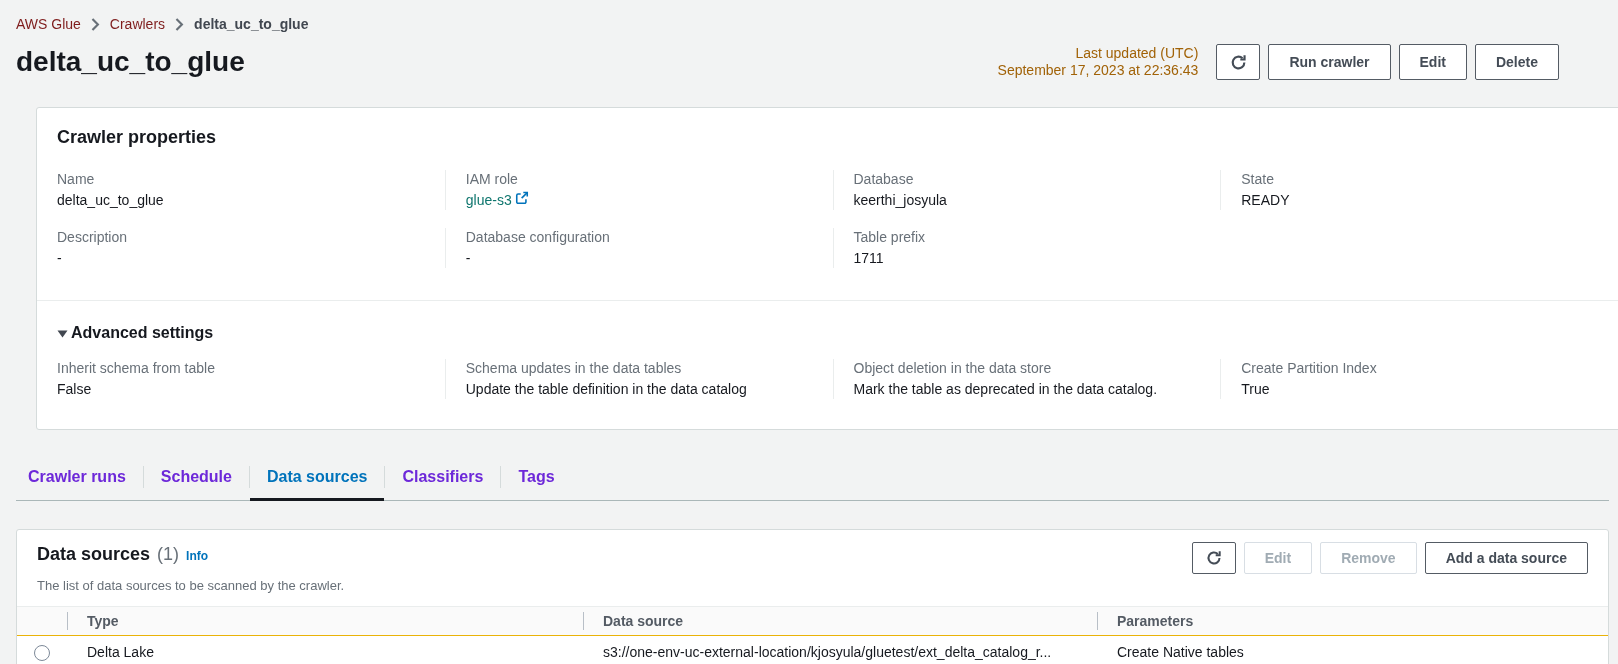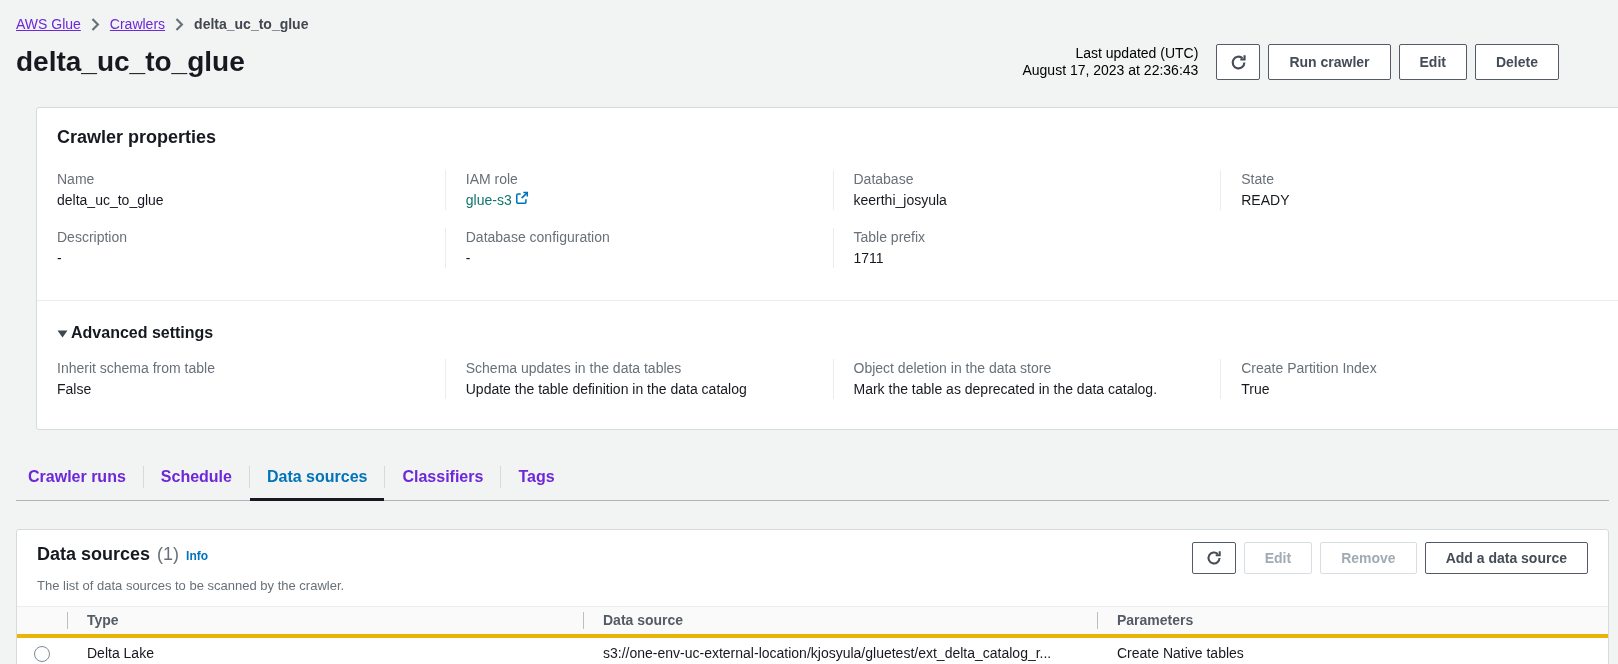--- a/index.html
+++ b/index.html
@@ -12,32 +12,32 @@
     color: #16191f;
     overflow: hidden;
   }
 
   
   .breadcrumb {
     padding: 14px 59px 0 16px;
     display: flex; align-items: center; gap: 10px;
     font-size: 14px; line-height: 20px;
   }
-  .crumb-link { color: #6d28d9; text-decoration: underline; cursor: pointer; }
+  .crumb-link { color: #7f1d1d; cursor: pointer; }
   .crumb-current { color: #414750; font-weight: 700; }
   .crumb-sep { display: inline-flex; align-items: center; }
 
   
   .title-row {
     margin: 10px 59px 0 16px;
     display: flex; justify-content: space-between; align-items: center;
   }
   .page-title { font-size: 28px; font-weight: 600; margin: 0; color: #16191f; }
   .title-actions { display: flex; align-items: center; gap: 8px; }
-  .last-updated { text-align: right; margin-right: 10px; color: #000000; line-height: 17px; font-size: 14px; }
+  .last-updated { text-align: right; margin-right: 10px; color: #a16207; line-height: 17px; font-size: 14px; }
 
   .btn {
     background: #fff; border: 1px solid #545b64; border-radius: 2px;
     color: #444c56; font-weight: 700; font-size: 14px;
     font-family: "Liberation Sans", sans-serif;
     height: 36px; padding: 0 20px; cursor: pointer;
     display: inline-flex; align-items: center; justify-content: center;
   }
   .btn.icon-btn { width: 44px; padding: 0; }
   .btn.disabled {
@@ -104,21 +104,21 @@
   .sources-desc { color: #687078; font-size: 13px; line-height: 18px; margin-top: 3px; padding: 0 20px; }
   .sources-actions { display: flex; align-items: center; gap: 8px; }
 
   table.src-table { border-collapse: collapse; width: 100%; margin-top: 11px; table-layout: fixed; }
   .src-table col.c-sel { width: 50px; }
   .src-table col.c-type { width: 516px; }
   .src-table col.c-src { width: 514px; }
   .src-table th {
     background: #fafafa; text-align: left; font-weight: 700; color: #545b64;
     height: 29px; padding: 0 20px; font-size: 14px;
-    border-top: 1px solid #eaeded; border-bottom: 4px solid #eab308;
+    border-top: 1px solid #eaeded; border-bottom: 1px solid #eab308;
     position: relative;
   }
   .src-table th .th-sep {
     position: absolute; left: 0; top: 5px; bottom: 5px; width: 1px; background: #b8bfc7;
   }
   .src-table td {
     height: 33px; padding: 0 20px; font-size: 14px; color: #16191f;
     background: #fff; white-space: nowrap; overflow: hidden;
   }
   .src-table td.sel-cell, .src-table th.sel-cell { padding: 0; text-align: center; }
@@ -144,21 +144,21 @@
       </svg>
   </span>
   <span class="crumb-current">delta_uc_to_glue</span>
 </nav>
 
 <div class="title-row">
   <h1 class="page-title">delta_uc_to_glue</h1>
   <div class="title-actions">
     <div class="last-updated">
       <div>Last updated (UTC)</div>
-      <div>August 17, 2023 at 22:36:43</div>
+      <div>September 17, 2023 at 22:36:43</div>
     </div>
     <button class="btn icon-btn">
       <span>
         <svg width="17" height="17" viewBox="0 0 16 16" fill="none" stroke="currentColor" stroke-width="2">
           <path d="M13.5 8a5.5 5.5 0 1 1-1.7-3.97"></path>
           <path d="M13.7 1.2v4h-4"></path>
         </svg>
       </span>
     </button>
     <button class="btn">Run crawler</button>

